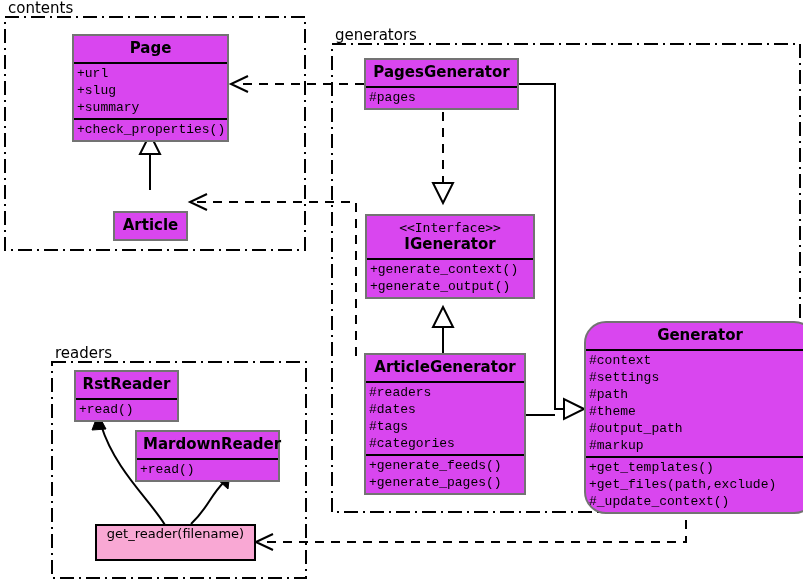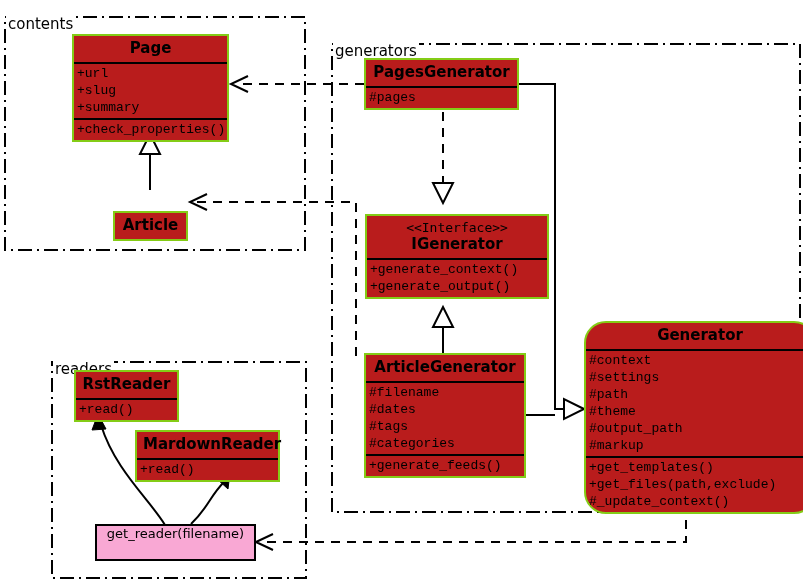--- a/index.html
+++ b/index.html
@@ -24,31 +24,31 @@
     pointer-events: none;
   }
 
   
   .package-label {
     position: absolute;
     font-family: "DejaVu Sans", sans-serif;
     font-size: 15px;
     color: #000;
     background: #fff;
-    padding: 16px 2px;
+    padding: 0 2px;
     white-space: nowrap;
     line-height: 16px;
   }
 
   
   .uml {
     position: absolute;
     box-sizing: border-box;
-    border: 2px solid #84cc16;
-    background: #b91c1c;
+    border: 2px solid #737373;
+    background: #d946ef;
     font-family: "DejaVu Sans Mono", monospace;
   }
   .uml .title {
     font-family: "DejaVu Sans", sans-serif;
     font-weight: bold;
     font-size: 15px;
     text-align: center;
     padding: 4px 6px 5px 6px;
     line-height: 17px;
     color: #000;
@@ -149,41 +149,42 @@
     <div class="title">Article</div>
   </div>
 
   <div class="uml" style="left:364px; top:58px; width:155px;">
     <div class="title">PagesGenerator</div>
     <div class="compartment">
       <div class="row">#pages</div>
     </div>
   </div>
 
-  <div class="uml" style="left:365px; top:214px; width:184px;">
+  <div class="uml" style="left:365px; top:214px; width:170px;">
     <div class="title">
       <span class="stereo">&lt;&lt;Interface&gt;&gt;</span>
       <span>IGenerator</span>
     </div>
     <div class="compartment">
       <div class="row">+generate_context()</div>
       <div class="row">+generate_output()</div>
     </div>
   </div>
 
   <div class="uml" style="left:364px; top:353px; width:162px;">
     <div class="title">ArticleGenerator</div>
     <div class="compartment">
-      <div class="row">#filename</div>
+      <div class="row">#readers</div>
       <div class="row">#dates</div>
       <div class="row">#tags</div>
       <div class="row">#categories</div>
     </div>
     <div class="compartment">
       <div class="row">+generate_feeds()</div>
+      <div class="row">+generate_pages()</div>
     </div>
   </div>
 
   <div class="uml" style="left:584px; top:321px; width:232px;border-radius:22px;">
     <div class="title">Generator</div>
     <div class="compartment">
       <div class="row">#context</div>
       <div class="row">#settings</div>
       <div class="row">#path</div>
       <div class="row">#theme</div>

